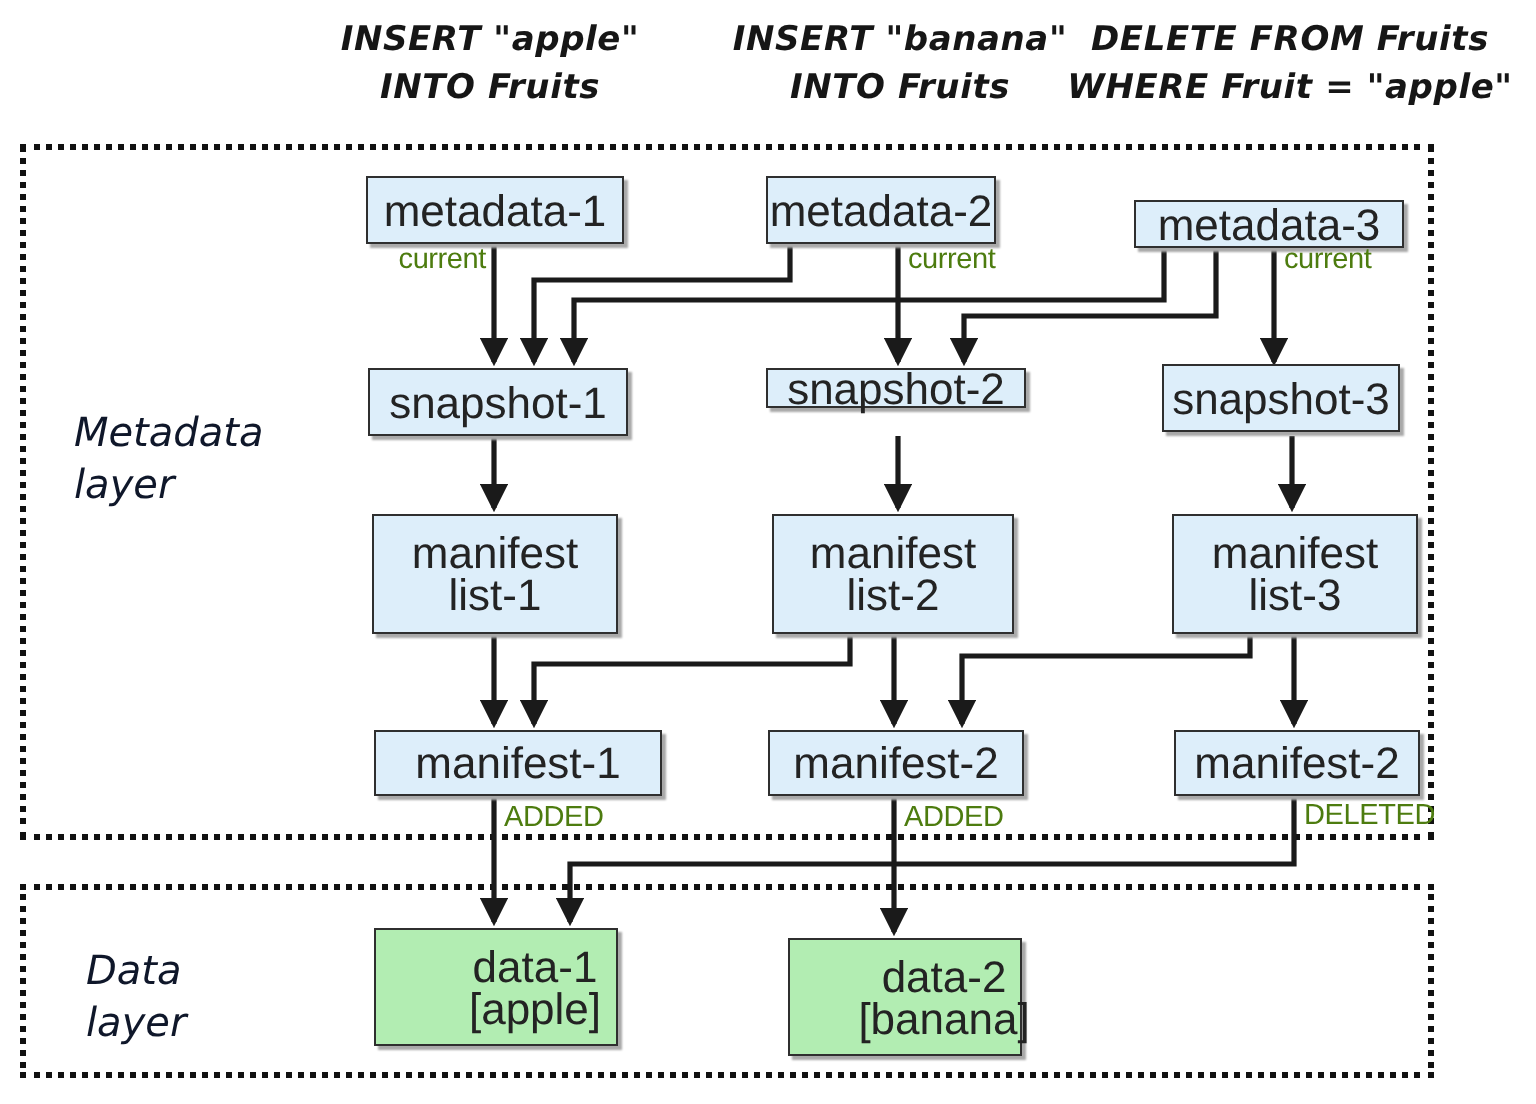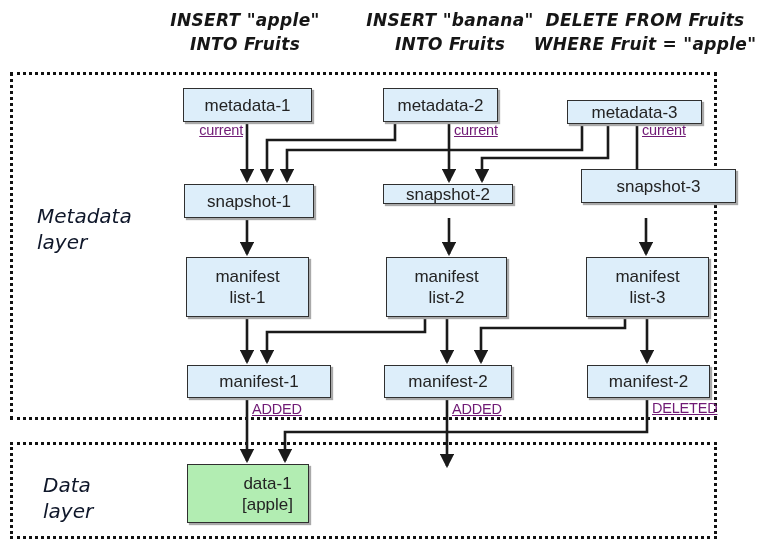--- a/index.html
+++ b/index.html
@@ -22,28 +22,28 @@
   }
   .layer{position:absolute;border:3px dotted var(--layer-border);box-sizing:border-box;}
   .layer-label{
     position:absolute;white-space:pre-line;
     font-family:"DejaVu Sans",sans-serif;font-style:italic;font-weight:400;
     font-size:20px;line-height:26px;color:#0f172a;
   }
   .node{
     position:absolute;box-sizing:border-box;border:1.5px solid var(--node-border);
     display:flex;align-items:center;justify-content:center;text-align:center;
-    white-space:pre-line;font-size:17px;line-height:21px;color:#232323;
+    white-space:pre-line;font-size:22px;line-height:21px;color:#232323;
     box-shadow:2px 2px 1px #a9a9a9;
   }
   .node.blue{background:var(--metadata-node-fill);}
   .node.green{background:var(--data-node-fill);padding-left:39px;}
   .edge-label{
-    position:absolute;font-size:14.5px;letter-spacing:-0.2px;color:#701a75;
-    font-family:"Liberation Sans",sans-serif;white-space:nowrap;text-decoration:underline;
+    position:absolute;font-size:14.5px;letter-spacing:-0.2px;color:#4d7c0f;
+    font-family:"Liberation Sans",sans-serif;white-space:nowrap;
   }
   svg.edges{position:absolute;left:0;top:0;}
   svg.edges polyline{fill:none;stroke:var(--arrow);stroke-width:2.6;}
   svg.edges .ah{fill:var(--arrow);}
 </style>
 </head>
 <body>
 
 <div class="stage">
 
@@ -90,35 +90,37 @@
     <polyline points="447,398 447,466" marker-end="url(#ah)"></polyline>
     <polyline points="647,398 647,432 285,432 285,461" marker-end="url(#ah)"></polyline>
   </svg>
 
   <div class="node blue" style="left:183px;top:88px;width:129px;height:34px">metadata-1</div>
   <div class="node blue" style="left:383px;top:88px;width:115px;height:34px">metadata-2</div>
   <div class="node blue" style="left:567px;top:100px;width:135px;height:24px">metadata-3</div>
 
   <div class="node blue" style="left:184px;top:184px;width:130px;height:34px">snapshot-1</div>
   <div class="node blue" style="left:383px;top:184px;width:130px;height:20px">snapshot-2</div>
-  <div class="node blue" style="left:581px;top:169px;width:155px;height:34px">snapshot-3</div>
+  <div class="node blue" style="left:581px;top:182px;width:119px;height:34px">snapshot-3</div>
 
   <div class="node blue" style="left:186px;top:257px;width:123px;height:60px">manifest
 list-1</div>
   <div class="node blue" style="left:386px;top:257px;width:121px;height:60px">manifest
 list-2</div>
   <div class="node blue" style="left:586px;top:257px;width:123px;height:60px">manifest
 list-3</div>
 
   <div class="node blue" style="left:187px;top:365px;width:144px;height:33px">manifest-1</div>
   <div class="node blue" style="left:384px;top:365px;width:128px;height:33px">manifest-2</div>
   <div class="node blue" style="left:587px;top:365px;width:123px;height:33px">manifest-2</div>
 
   <div class="node green" style="left:187px;top:464px;width:122px;height:59px">data-1
 [apple]</div>
+  <div class="node green" style="left:394px;top:469px;width:117px;height:59px">data-2
+[banana]</div>
 
   <div class="edge-label" style="left:178px;top:122px;width:65px;text-align:right">current</div>
   <div class="edge-label" style="left:454px;top:122px">current</div>
   <div class="edge-label" style="left:642px;top:122px">current</div>
   <div class="edge-label" style="left:252px;top:401px">ADDED</div>
   <div class="edge-label" style="left:452px;top:401px">ADDED</div>
   <div class="edge-label" style="left:652px;top:400px">DELETED</div>
 
 </div>
 

